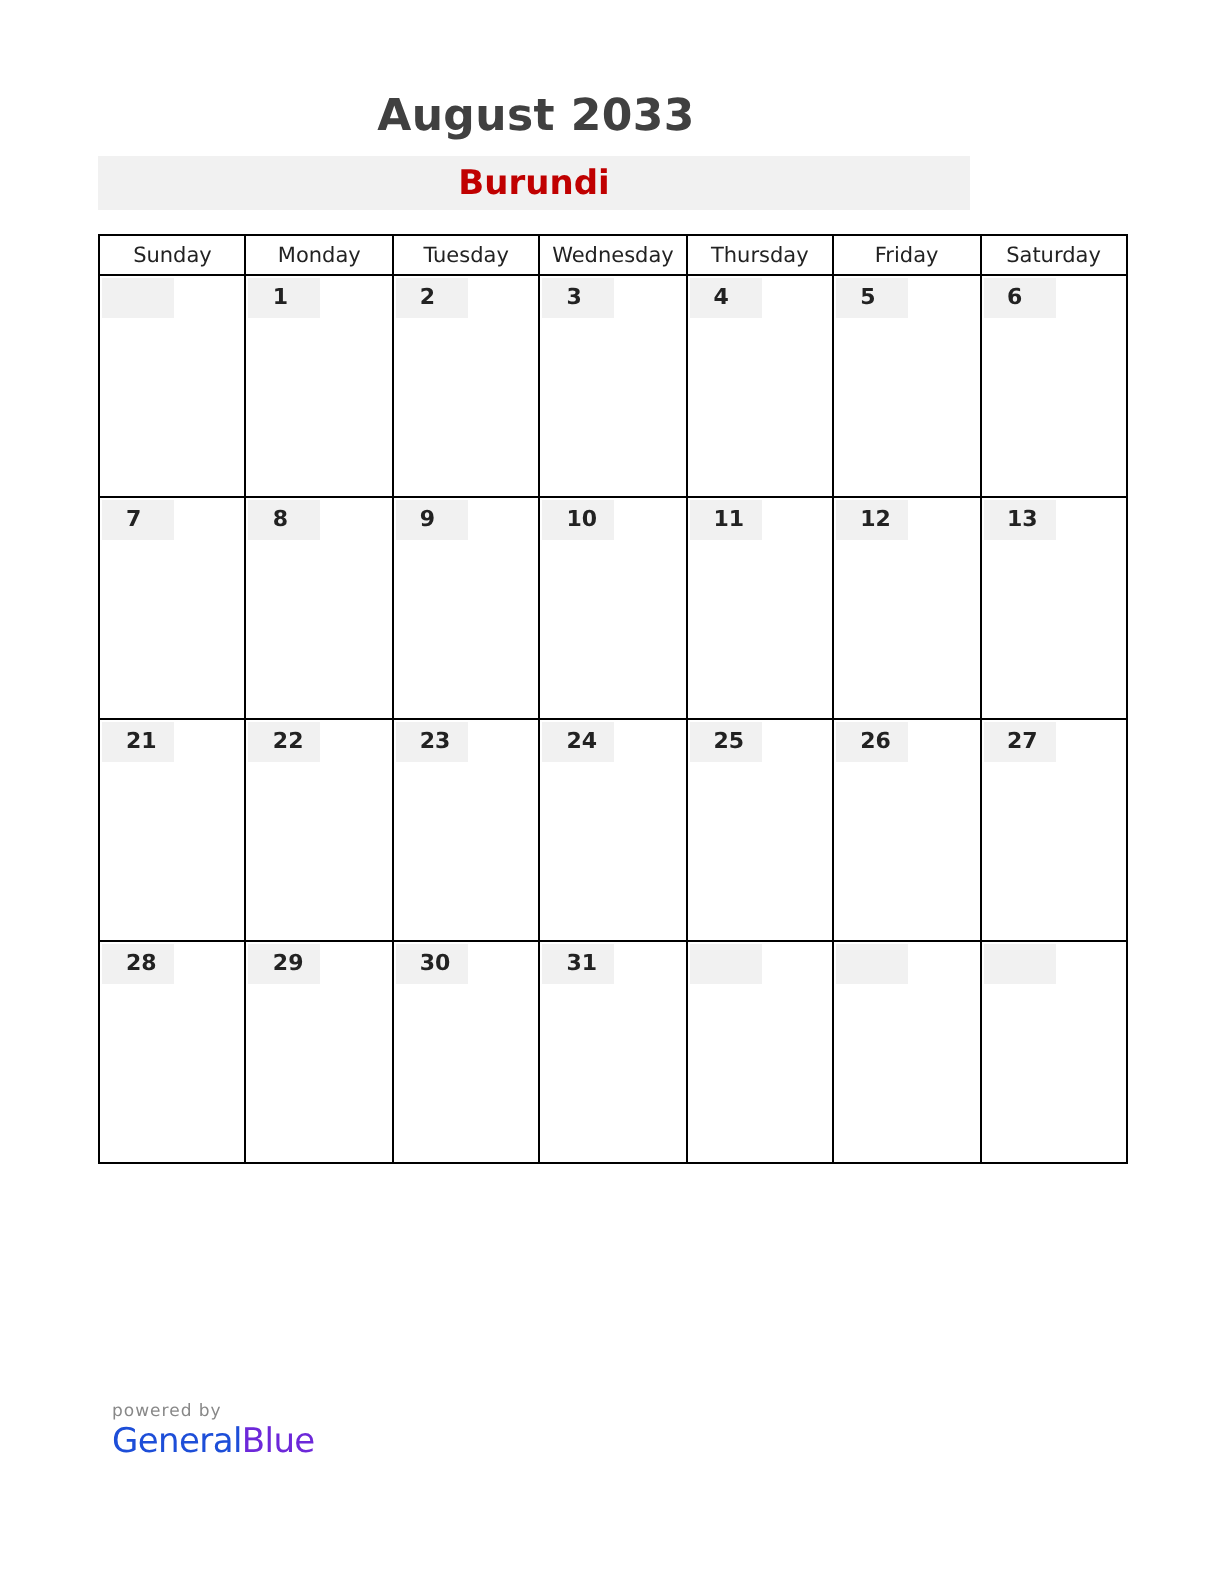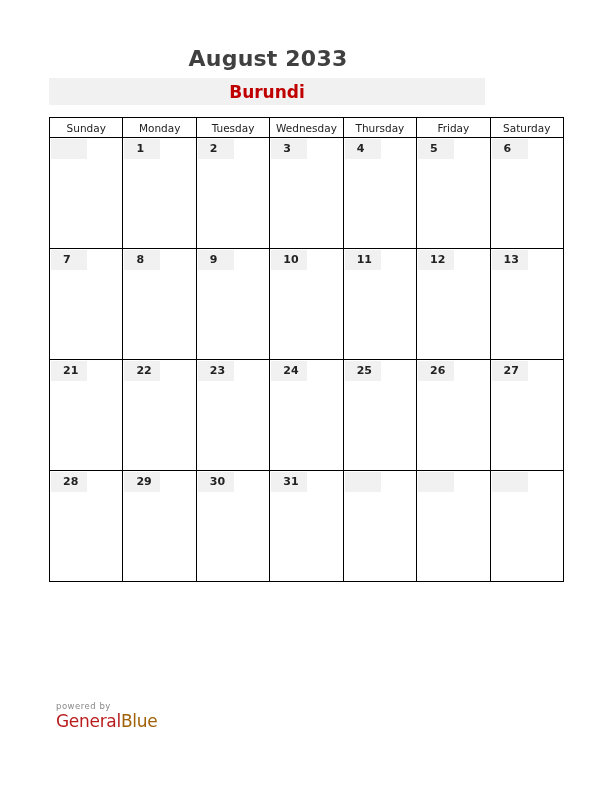--- a/index.html
+++ b/index.html
@@ -9,22 +9,22 @@
   .country{font-size:17px;font-weight:bold;color:#c00000;line-height:28px;}
   table.cal{position:absolute;left:49px;top:117px;border-collapse:collapse;table-layout:fixed;width:515px;border-radius:28px;}
   table.cal th,table.cal td{border:1.5px solid #000;padding:0;}
   table.cal th{height:19px;font-size:10.5px;font-weight:normal;color:#222;text-align:center;vertical-align:middle;}
   table.cal td{height:110px;vertical-align:top;position:relative;}
   .daybox{display:block;width:36px;height:20px;background:#f1f1f1;margin:1px 0 0 1px;box-sizing:border-box;padding-left:12px;font-size:11px;font-weight:bold;line-height:20px;color:#222;}
   .holiday{display:block;font-size:8.5px;color:#333;margin:3px 0 0 5px;}
   .footer{position:absolute;left:56px;top:701px;}
   .powered{font-size:8.5px;color:#888;letter-spacing:0.5px;}
   .brand{font-size:17px;margin-top:0px;letter-spacing:-0.3px;}
-  .brand .g{color:#b91c1c;margin-top:48px;}
-  .brand .b{color:#a16207;}
+  .brand .g{color:#1d4ed8;margin-top:48px;}
+  .brand .b{color:#6d28d9;}
 </style>
 </head>
 <body>
 
 <div class="title">August 2033</div>
 <div class="country-bar">
   <span class="country">Burundi</span>
 </div>
 
 <table class="cal">

